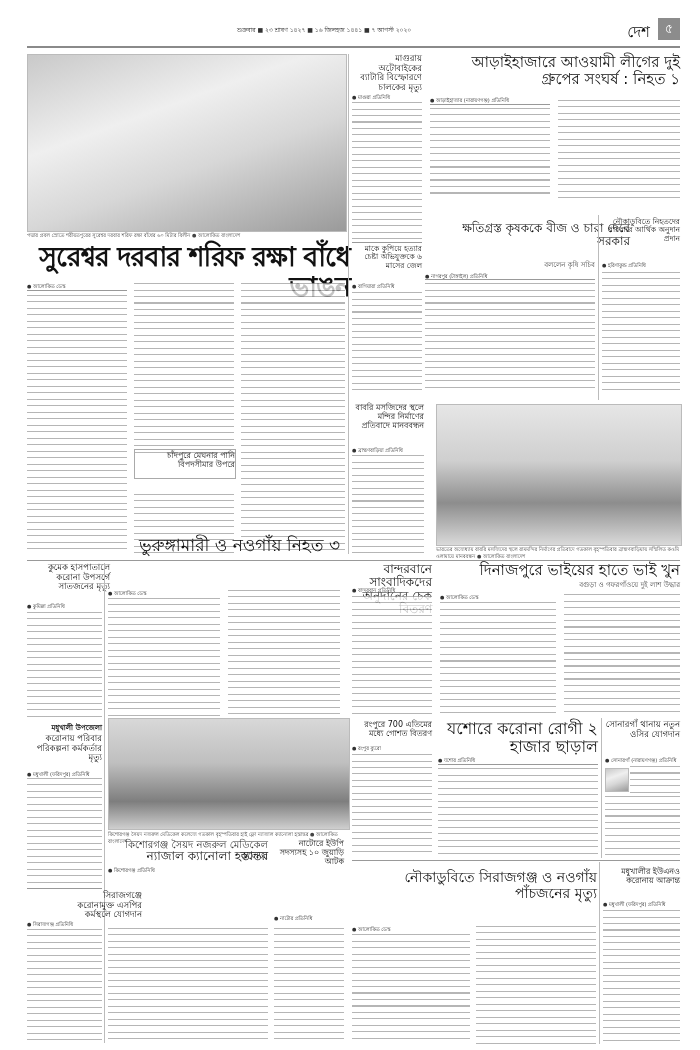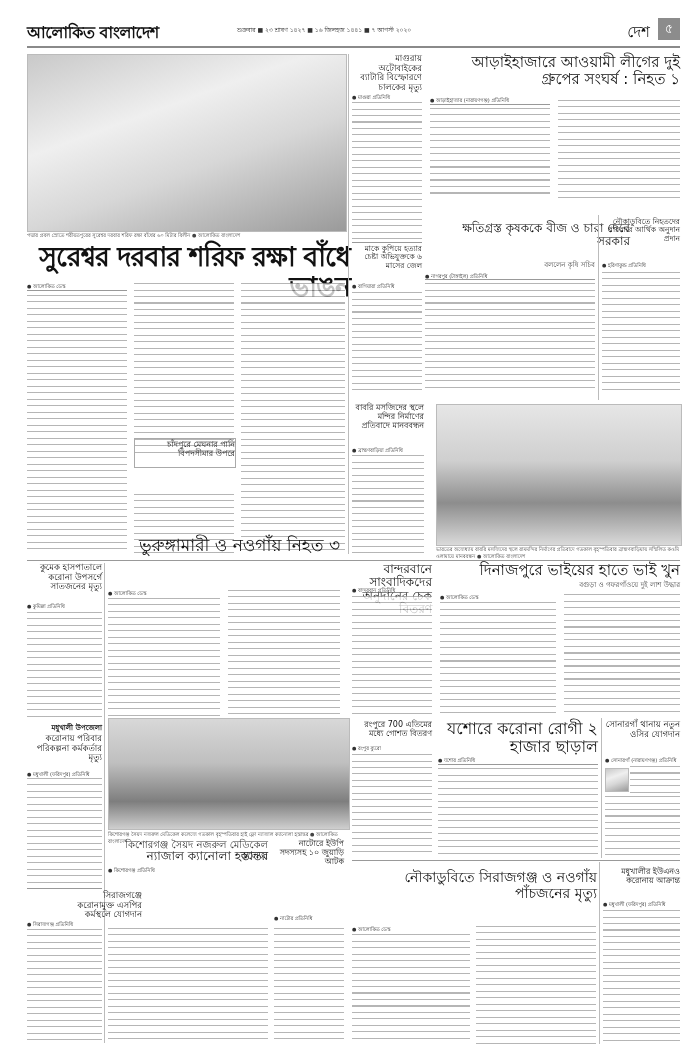--- a/index.html
+++ b/index.html
@@ -20,36 +20,35 @@
   .rule{border-top:1px solid #999;}
   .body-text{font-size:4.6px;line-height:6.5px;color:#444;text-align:justify;overflow:hidden;}
   .lines{background:repeating-linear-gradient(180deg,#9d9d9d 0 1px,#fff 1px 6.5px);opacity:.75;}
   .box{border:1px solid #aaa;}
   .vline{border-left:1px solid #bbb;}
 </style>
 </head>
 <body>
 
 <div class="abs masthead">
-  <div class="abs logo">আলোকিত বাংলাদেশ</div>
   <div class="abs dateline">শুক্রবার ■ ২৩ শ্রাবণ ১৪২৭ ■ ১৬ জিলহজ ১৪৪১ ■ ৭ আগস্ট ২০২০</div>
   <div class="abs section">দেশ</div>
   <div class="abs pageno">৫</div>
 </div>
 
 <div class="abs photo" style="left:27px;top:54px;width:318px;height:176px;"></div>
 <div class="abs caption" style="left:27px;top:232px;width:318px;">পদ্মার প্রবল স্রোতে শরীয়তপুরের সুরেশ্বর দরবার শরিফ রক্ষা বাঁধের ৬০ মিটার বিলীন ● আলোকিত বাংলাদেশ</div>
 
 <div class="abs hl hl-big" style="left:24px;top:242px;width:326px;font-size:27px;letter-spacing:-1px;">সুরেশ্বর দরবার শরিফ রক্ষা বাঁধে ভাঙন</div>
 <div class="abs byline" style="left:27px;top:283px;">● আলোকিত ডেস্ক</div>
 <div class="abs rule" style="left:27px;top:290px;width:100px;"></div>
 <div class="abs body-text lines" style="left:27px;top:295px;width:100px;height:260px;"></div>
 <div class="abs body-text lines" style="left:134px;top:283px;width:100px;height:175px;"></div>
 <div class="abs body-text lines" style="left:241px;top:283px;width:104px;height:272px;"></div>
-<div class="abs box" style="left:134px;top:438px;width:100px;height:28px;">
+<div class="abs box" style="left:134px;top:449px;width:100px;height:28px;">
   <div class="hl" style="font-size:8px;padding-top:2px;">চাঁদপুরে মেঘনার পানি বিপদসীমার উপরে</div>
 </div>
 <div class="abs body-text lines" style="left:134px;top:494px;width:100px;height:61px;"></div>
 
 <div class="vline abs" style="left:348px;top:54px;height:500px;"></div>
 <div class="abs hl" style="left:352px;top:54px;width:70px;font-size:8.5px;">মাগুরায় অটোবাইকের ব্যাটারি বিস্ফোরণে চালকের মৃত্যু</div>
 <div class="abs byline" style="left:352px;top:94px;">● মাগুরা প্রতিনিধি</div>
 <div class="abs body-text lines" style="left:352px;top:102px;width:70px;height:138px;"></div>
 
 <div class="abs rule" style="left:352px;top:242px;width:70px;"></div>
@@ -75,21 +74,21 @@
 <div class="abs body-text lines" style="left:602px;top:272px;width:78px;height:122px;"></div>
 
 <div class="abs hl" style="left:352px;top:404px;width:72px;font-size:8px;">বাবরি মসজিদের স্থলে মন্দির নির্মাণের প্রতিবাদে মানববন্ধন</div>
 <div class="abs byline" style="left:352px;top:447px;">● ব্রাহ্মণবাড়িয়া প্রতিনিধি</div>
 <div class="abs body-text lines" style="left:352px;top:455px;width:72px;height:100px;"></div>
 <div class="abs photo2" style="left:436px;top:404px;width:244px;height:140px;"></div>
 <div class="abs caption" style="left:436px;top:546px;width:244px;">ভারতের অযোধ্যায় বাবরি মসজিদের স্থলে রামমন্দির নির্মাণের প্রতিবাদে গতকাল বৃহস্পতিবার ব্রাহ্মণবাড়িয়ায় সম্মিলিত কওমি ওলামায়ে মানববন্ধন ● আলোকিত বাংলাদেশ</div>
 
 <div class="abs rule" style="left:27px;top:560px;width:653px;"></div>
 
-<div class="abs hl" style="left:27px;top:563px;width:75px;font-size:8.5px;">কুমেক হাসপাতালে করোনা উপসর্গে সাতজনের মৃত্যু</div>
+<div class="abs hl" style="left:35px;top:563px;width:75px;font-size:8.5px;">কুমেক হাসপাতালে করোনা উপসর্গে সাতজনের মৃত্যু</div>
 <div class="abs byline" style="left:27px;top:603px;">● কুমিল্লা প্রতিনিধি</div>
 <div class="abs body-text lines" style="left:27px;top:612px;width:75px;height:110px;"></div>
 
 <div class="vline abs" style="left:104px;top:563px;height:480px;"></div>
 <div class="abs hl" style="left:108px;top:536px;width:232px;font-size:17px;">ভুরুঙ্গামারী ও নওগাঁয় নিহত ৩</div>
 <div class="abs byline" style="left:108px;top:590px;">● আলোকিত ডেস্ক</div>
 <div class="abs body-text lines" style="left:108px;top:598px;width:112px;height:120px;"></div>
 <div class="abs body-text lines" style="left:228px;top:590px;width:112px;height:128px;"></div>
 
 <div class="abs hl" style="left:352px;top:563px;width:80px;font-size:12px;">বান্দরবানে সাংবাদিকদের অনুদানের চেক বিতরণ</div>

